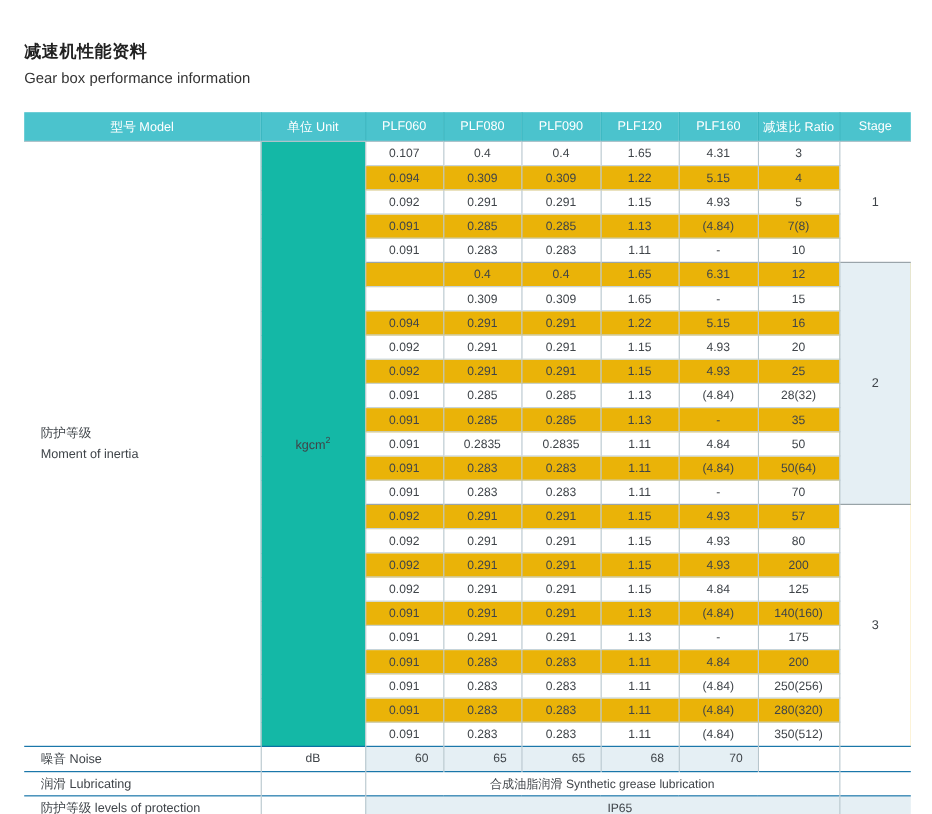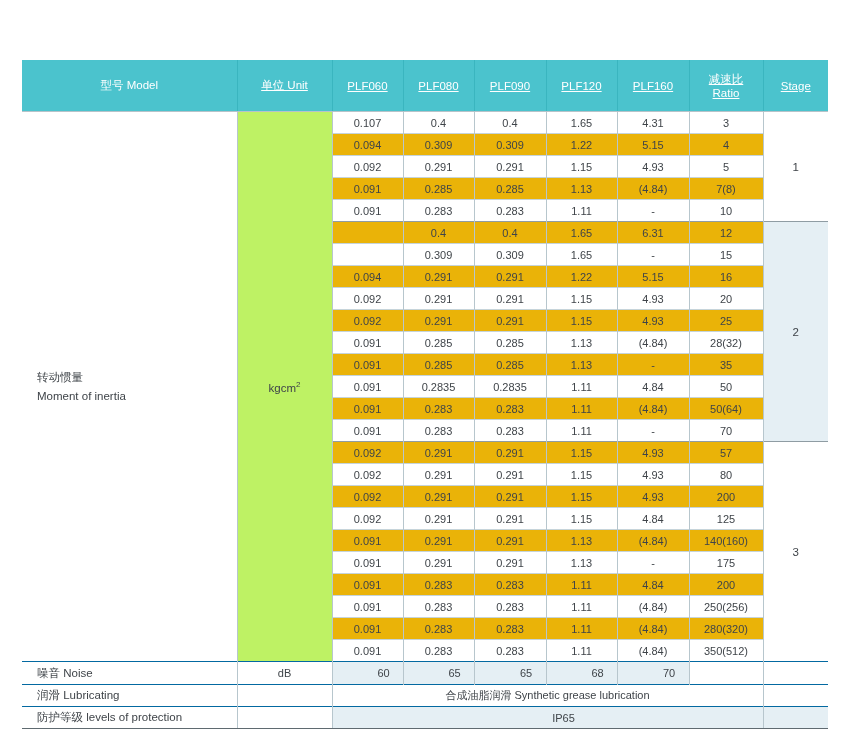--- a/index.html
+++ b/index.html
@@ -10,45 +10,47 @@
   }
   .page{padding:38px 0 0 22px;}
   .title{font-size:15.5px;font-weight:bold;color:#222;line-height:20px;letter-spacing:.5px;}
   .subtitle{font-size:13.5px;color:#333;line-height:18px;margin-top:4px;}
   table.spec-table{
     border-collapse:collapse;table-layout:fixed;width:806px;
     margin-top:22px;font-size:11px;color:#3f4449;
   }
   thead th{
     background:#4bc3cd;color:#ffffff;font-weight:400;
-    height:26px;font-size:11.5px;padding:12px;border-bottom:1px solid #b7c3c9;
+    height:26px;font-size:11.5px;padding:0;border-bottom:1px solid #b7c3c9;
   }
-  th.hsep{border-left:1px solid #3ab5bf;text-decoration:underline;}
+  th.hsep{border-left:1px solid #3ab5bf;}
   tbody td{height:21px;text-align:center;padding:0;}
   tr.alt{background:#eab308;}
   .vline{border-left:1px solid #b7c6cd;}
   .row-top{border-top:1px solid #c6d4da;}
   .group-top{border-top:1px solid #8f9ca3;}
   .model-cell{background:#fff;text-align:left;padding-left:15px;vertical-align:middle;font-size:11.5px;}
   .model-cell div{line-height:1.6;}
-  .unit-cell{background:#bef264;vertical-align:middle;font-size:11.5px;}
+  .unit-cell{background:#14b8a6;vertical-align:middle;font-size:11.5px;}
   .unit-cell sup{font-size:8px;}
   .stage-cell{background:#fff;vertical-align:middle;font-size:11.5px;}
   .stage-alt{background:#e5eff4;}
   .section-top{border-top:1px solid #0369a1;}
   .section-bottom{border-bottom:1px solid #5f6a70;}
   .label-cell{text-align:left;padding-left:15px;font-size:11.5px;background:#fff;}
   .blue-bg{background:#e5eff4;padding-left:32px;}
   .white-bg{background:#ffffff;}
   tr.noise-row td{height:22px;}
 </style>
 </head>
 <body>
 
 <div class="page">
+  <div class="title">减速机性能资料</div>
+  <div class="subtitle">Gear box performance information</div>
 
   <table class="spec-table">
     <colgroup>
       <col style="width:215px">
         <col style="width:95px">
       <col style="width:71px">
         <col style="width:71px">
         <col style="width:72px">
       <col style="width:71px">
         <col style="width:72px">
@@ -64,21 +66,21 @@
           <th class="hsep">PLF090</th>
           <th class="hsep">PLF120</th>
           <th class="hsep">PLF160</th>
           <th class="hsep">减速比 Ratio</th>
           <th class="hsep">Stage</th>
         </tr>
     </thead>
     <tbody>
         <tr>
           <td class="model-cell" rowspan="25">
-            <div>转动惯量</div>
+            <div>防护等级</div>
             <div>Moment of inertia</div>
           </td>
           <td class="unit-cell vline" rowspan="25"><span>kgcm</span><sup>2</sup></td>
           <td class="val vline">0.107</td>
           <td class="val vline">0.4</td>
           <td class="val vline">0.4</td>
           <td class="val vline">1.65</td>
           <td class="val vline">4.31</td>
           <td class="val vline">3</td>
           <td class="stage-cell vline" rowspan="5">1</td>

